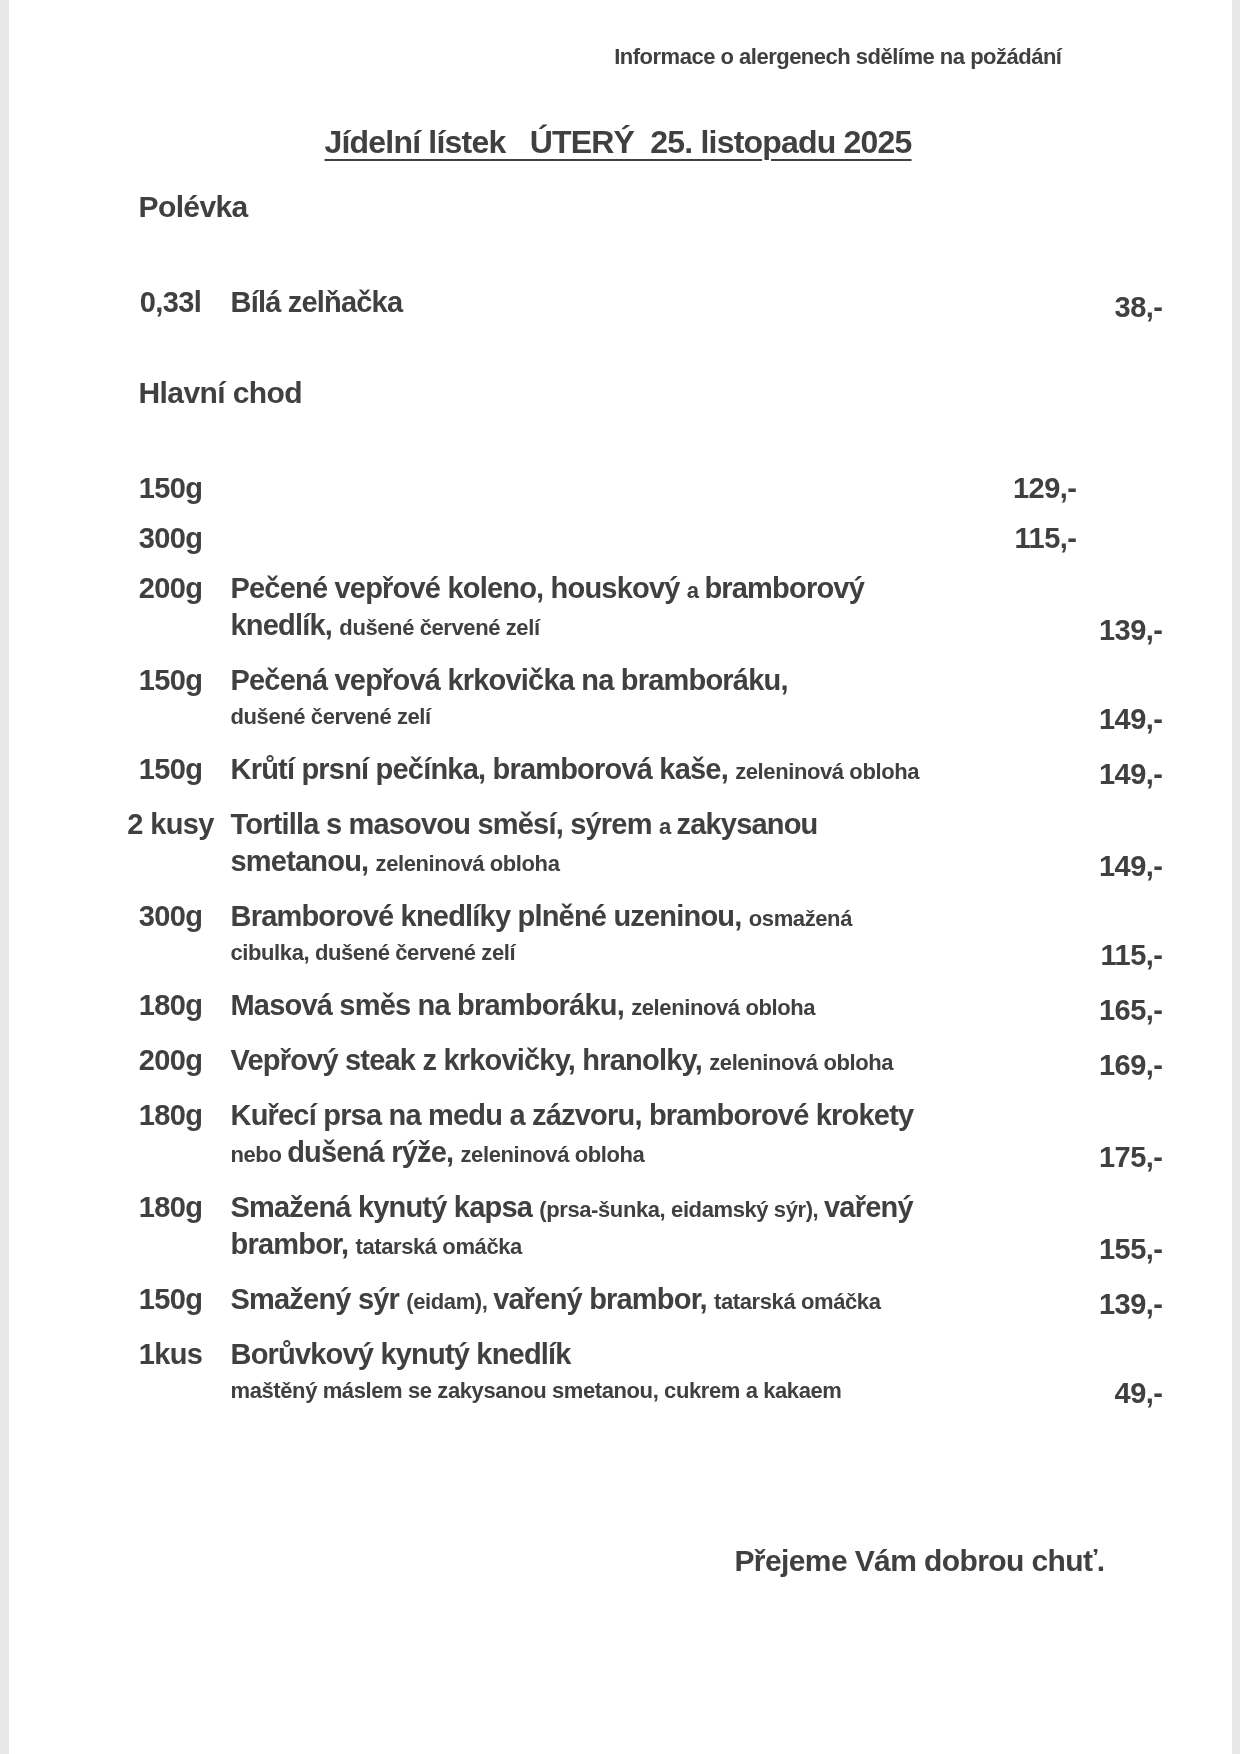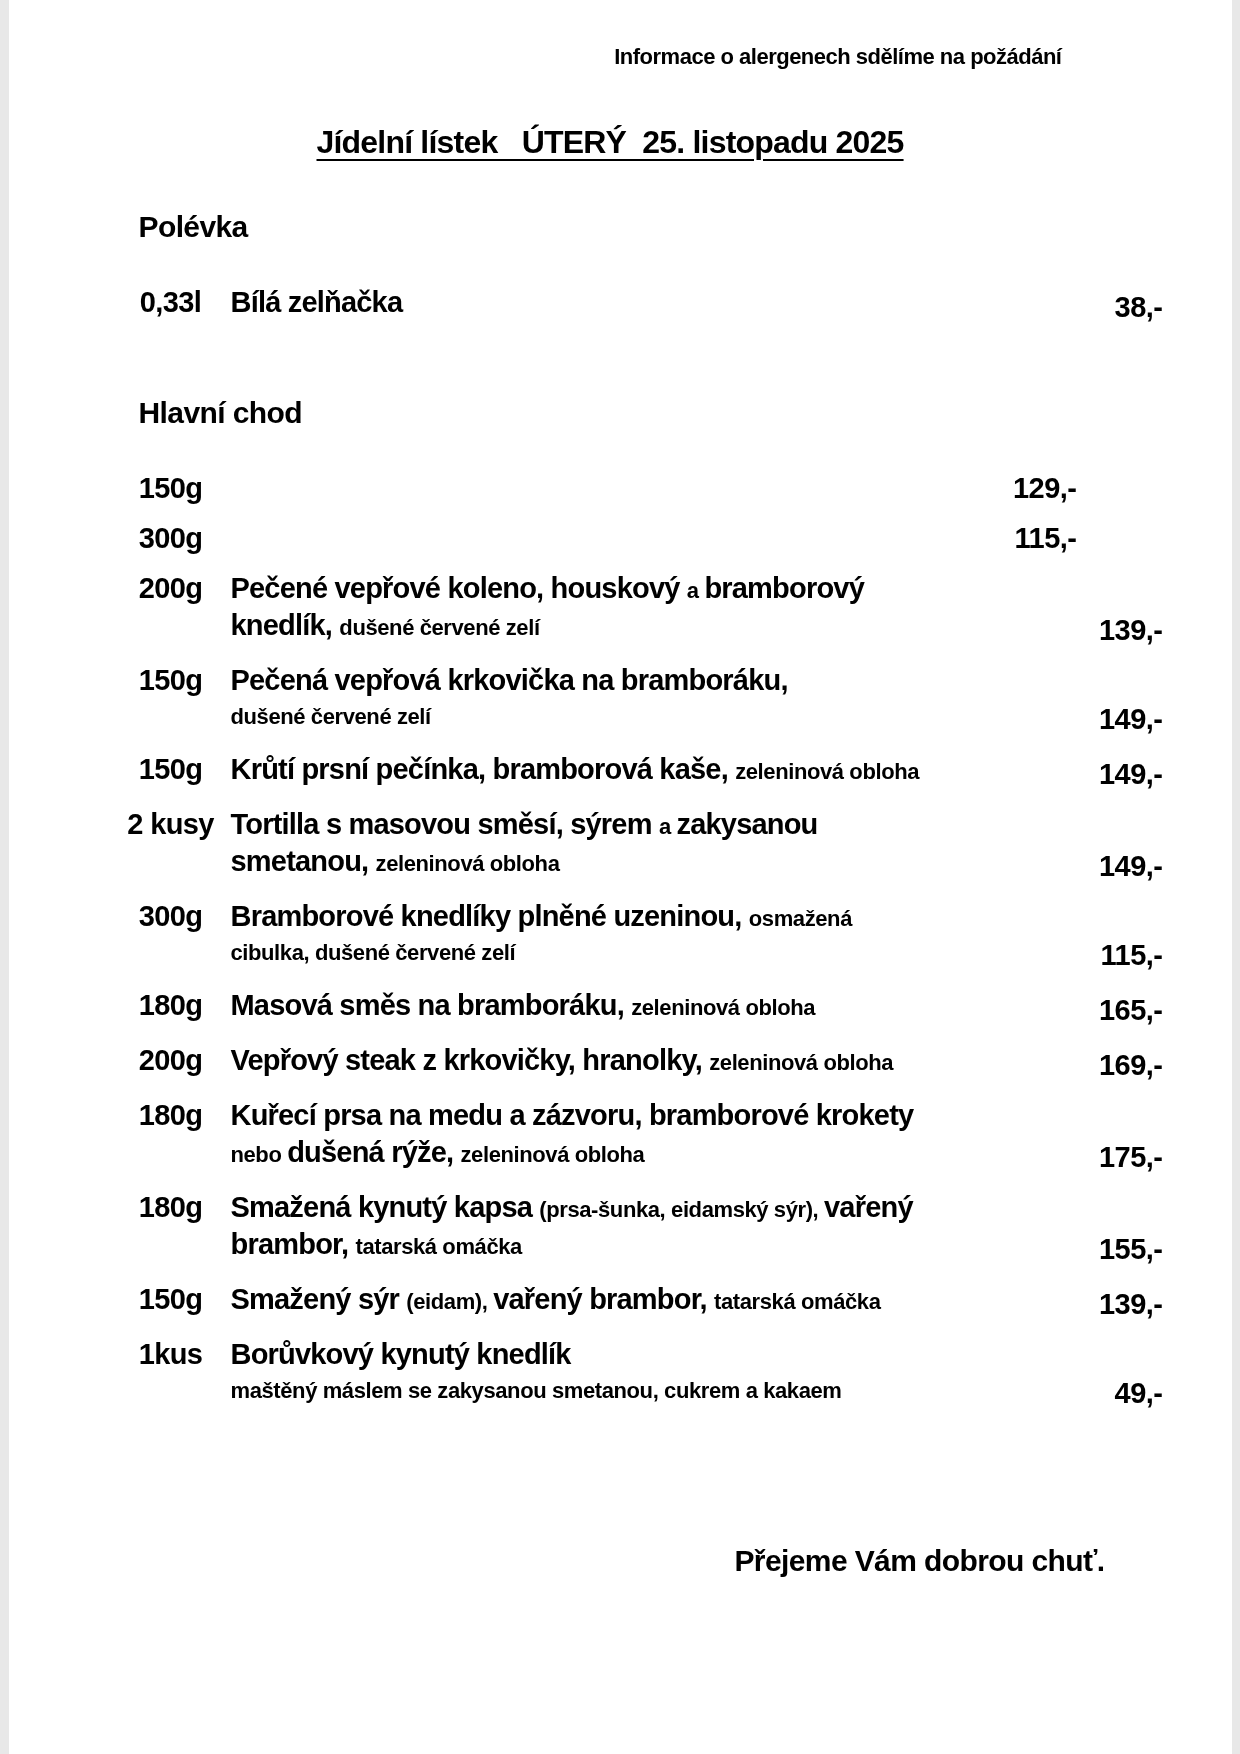--- a/index.html
+++ b/index.html
@@ -1,40 +1,40 @@
 <!DOCTYPE html>
 <html><head>
 <meta charset="utf-8">
 <style>
   html,body{margin:0;padding:0;background:#e8e8e8;}
   .page{
     position:relative;
     width:1223px;height:1754px;
     margin:0 auto;
     background:#ffffff;
-    color:#000000;
+    color:#404040;
     font-family:"Liberation Sans","DejaVu Sans",sans-serif;
     font-weight:700;
     overflow:hidden;
   }
   .allergen{
     position:absolute;top:44px;right:170px;
     font-size:22px;letter-spacing:-0.5px;
   }
   .title{
-    position:absolute;top:124px;left:308px;
+    position:absolute;top:124px;left:316px;
     font-size:32px;letter-spacing:-0.8px;
     white-space:pre;
     text-decoration:underline;
     text-decoration-thickness:2px;
     text-underline-offset:6px;
   }
   .section-heading{
     position:absolute;left:130px;
-    font-size:30px;letter-spacing:-0.6px;margin-top:20px;
+    font-size:30px;letter-spacing:-0.6px;
   }
   #soup-heading{top:190px;}
   #main-heading{top:376px;}
   #soup-row{position:absolute;top:286px;left:0;width:1240px;}
   #items{position:absolute;top:472px;left:0;width:1240px;}
   .row{
     display:grid;
     grid-template-columns:130px minmax(0,1fr) 80px;
     column-gap:6px;
     padding:0 86px;

